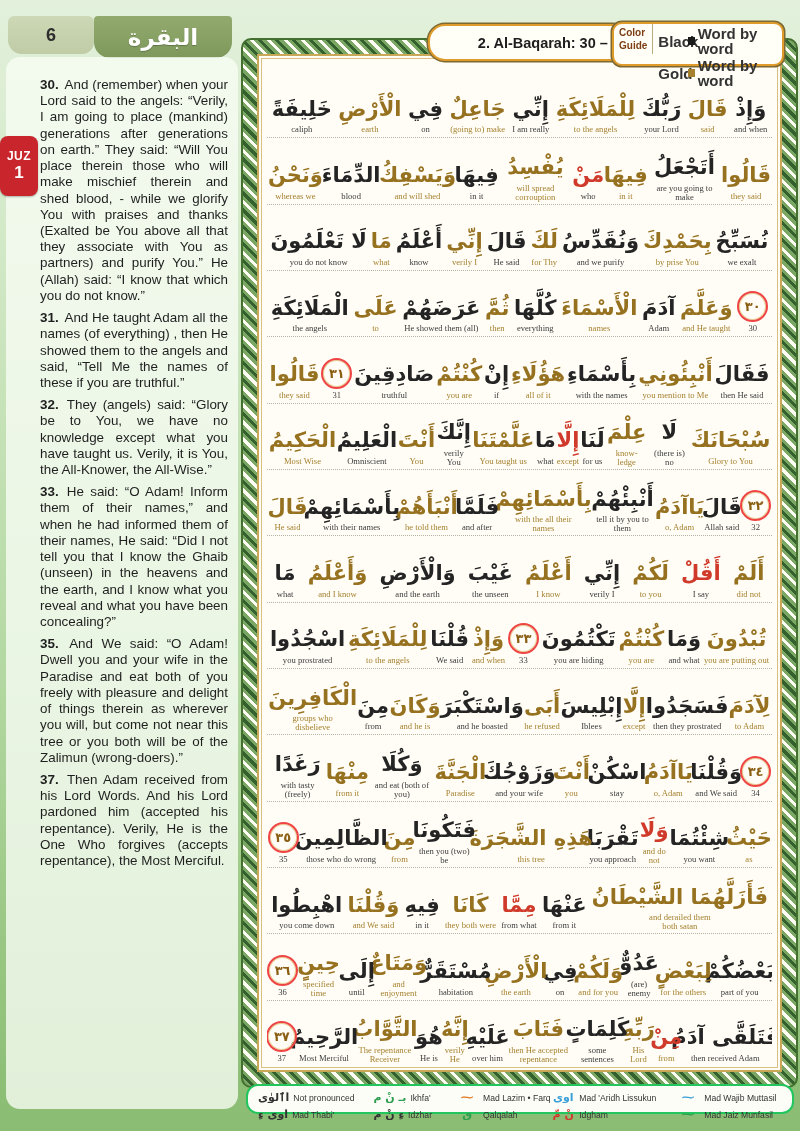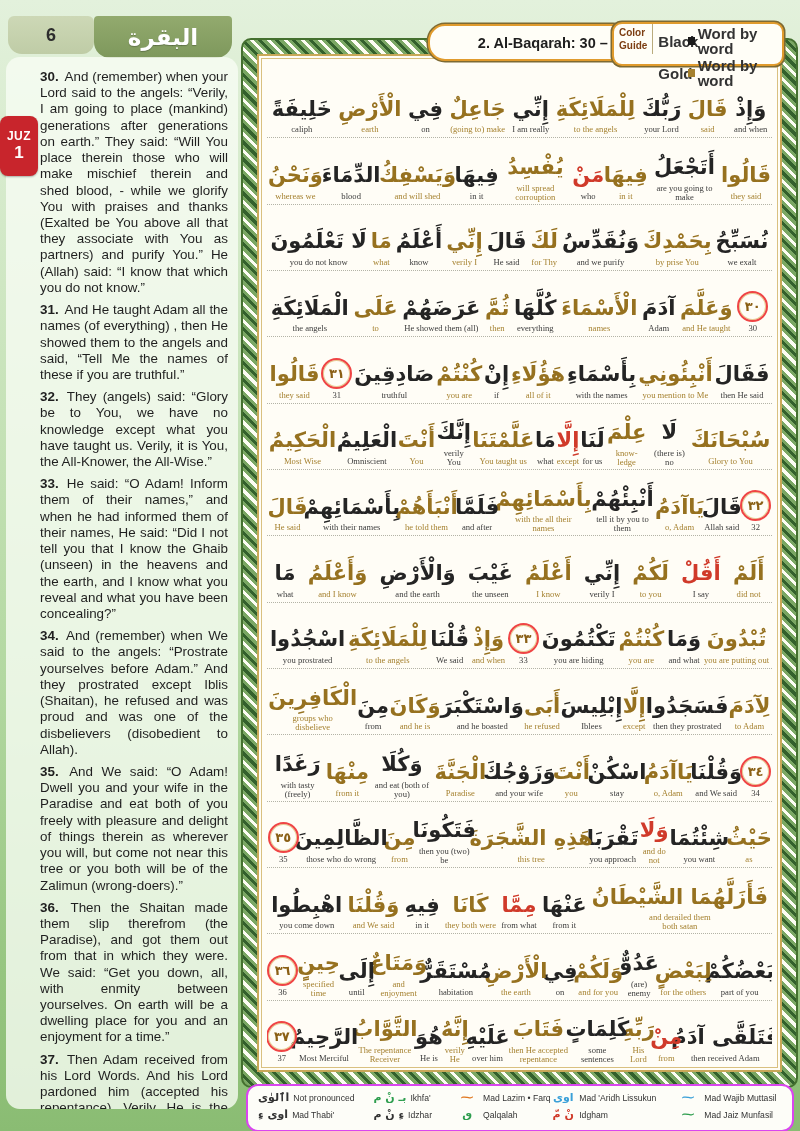--- a/index.html
+++ b/index.html
@@ -24,28 +24,28 @@
     display:flex;align-items:flex-start;font-weight:bold;color:#333;}
   .cg-left{padding:2px 5px;border-right:1.5px solid #b9ab7d;display:flex;flex-direction:column;justify-content:center;
     font-size:10px;line-height:1.3;color:#7c3d12;}
   .cg-right{display:flex;flex-direction:column;justify-content:center;padding:2px 5px;gap:2px;}
   .cg-row{display:flex;align-items:center;gap:3px;font-size:15px;line-height:1;}
   .cg-name{width:27px;}
   .sq{width:8px;height:8px;display:inline-block;}
   .sq-black{background:#1a1a1a;}
   .sq-gold{background:#a5812f;}
   
-  .juz{position:absolute;left:0;top:116px;width:38px;height:60px;background:#c8252c;z-index:5;
+  .juz{position:absolute;left:0;top:136px;width:38px;height:60px;background:#c8252c;z-index:5;
     border-radius:8px;display:flex;flex-direction:column;align-items:center;justify-content:center;
     color:#fff;font-weight:bold;box-shadow:0 1px 2px rgba(0,0,0,.3);}
   .juz .l1{font-size:12px;letter-spacing:.5px;}
   .juz .l2{font-size:17px;}
   
   .sidebar{position:absolute;left:6px;top:57px;width:232px;height:1052px;box-sizing:border-box;
-    background:rgba(248,253,244,.8);border-radius:14px;padding:12px 10px 8px 34px;overflow:hidden;}
+    background:rgba(248,253,244,.8);border-radius:14px;padding:20px 10px 8px 34px;overflow:hidden;}
   .para{margin:0 0 6px 0;font-size:13.4px;line-height:1.21;color:#1f1f1f;text-align:justify;}
   .para b{margin-right:2px;}
   
   .frame{position:absolute;left:241px;top:38px;width:557px;height:1050px;box-sizing:border-box;z-index:1;
     background:repeating-linear-gradient(45deg,#fdfdf4 0 3px,#7aa763 3px 6px,#33602c 6px 9px,#7aa763 9px 12px);
     border:2px solid #44702f;border-radius:10px;}
   .frame-inner{position:absolute;left:14px;top:14px;right:14px;bottom:14px;
     background:#fffdf6;border:2px solid #c9a858;box-shadow:inset 0 0 0 2px #fffdf6, inset 0 0 0 3px #d9c080;}
   .rows{position:absolute;left:8px;right:8px;top:16px;bottom:4px;display:flex;flex-direction:column;}
   .vrow{flex:1 1 0;display:flex;direction:rtl;justify-content:space-between;align-items:flex-end;
@@ -57,22 +57,22 @@
   .ar.g{color:#96711f;}
   .ar.r{color:#d03a2a;}
   .en{font-family:"Liberation Serif",serif;font-size:8.6px;line-height:1.05;text-align:center;direction:ltr;
     max-width:76px;min-height:10px;}
   .en.d{color:#3c3c3c;}
   .en.g{color:#a5812f;}
   .marker{width:27px;height:27px;border-radius:50%;border:2px solid #ef4444;box-shadow:0 0 0 1px #e6cf93 inset;
     display:flex;align-items:center;justify-content:center;color:#8a5f14;
     font-family:"DejaVu Sans",sans-serif;font-size:13px;font-weight:bold;margin-bottom:2px;}
   
-  .legend{position:absolute;left:246px;top:1084px;width:548px;height:48px;box-sizing:border-box;z-index:8;
-    background:#fdfdf8;border:2px solid #d946ef;border-radius:12px;padding:3px 10px;}
+  .legend{position:absolute;left:246px;top:1084px;width:548px;height:30px;box-sizing:border-box;z-index:8;
+    background:#fdfdf8;border:2px solid #22c55e;border-radius:12px;padding:3px 10px;}
   #legend-grid{display:grid;grid-template-columns:1.2fr .85fr 1fr 1.3fr 1.1fr;grid-auto-rows:17px;align-items:center;}
   .lcell{display:flex;align-items:center;gap:4px;font-size:8.6px;color:#333;overflow:hidden;white-space:nowrap;}
   .lg{font-family:"DejaVu Sans",sans-serif;font-size:11px;font-weight:bold;min-width:24px;text-align:center;line-height:1;}
   .lgreen{color:#2e9e4f;}
   .lorange{color:#e07820;}
   .lblue{color:#3aa0d8;}
   .lred{color:#d03a2a;}
   .ldark{color:#333;}
   .wave{display:inline-block;transform:scaleX(1.7);}
 </style>
@@ -110,23 +110,21 @@
 <div class="juz">
   <span class="l1">JUZ</span>
   <span class="l2">1</span>
 </div>
 
 <div class="sidebar" id="paras">
     <p class="para"><b>30. </b>And (remember) when your Lord said to the angels: “Verily, I am going to place (mankind) generations after generations on earth.” They said: “Will You place therein those who will make mischief therein and shed blood, - while we glorify You with praises and thanks (Exalted be You above all that they associate with You as partners) and purify You.” He (Allah) said: “I know that which you do not know.”</p>
     <p class="para"><b>31. </b>And He taught Adam all the names (of everything) , then He showed them to the angels and said, “Tell Me the names of these if you are truthful.”</p>
     <p class="para"><b>32. </b>They (angels) said: “Glory be to You, we have no knowledge except what you have taught us. Verily, it is You, the All-Knower, the All-Wise.”</p>
     <p class="para"><b>33. </b>He said: “O Adam! Inform them of their names,” and when he had informed them of their names, He said: “Did I not tell you that I know the Ghaib (unseen) in the heavens and the earth, and I know what you reveal and what you have been concealing?”</p>
-    <p class="para"><b>34. </b>And (remember) when We said to the angels: “Prostrate yourselves before Adam.” And they prostrated except Iblis (Shaitan), he refused and was proud and was one of the disbelievers (disobedient to Allah).</p>
     <p class="para"><b>35. </b>And We said: “O Adam! Dwell you and your wife in the Paradise and eat both of you freely with pleasure and delight of things therein as wherever you will, but come not near this tree or you both will be of the Zalimun (wrong-doers).”</p>
-    <p class="para"><b>36. </b>Then the Shaitan made them slip therefrom (the Paradise), and got them out from that in which they were. We said: “Get you down, all, with enmity between yourselves. On earth will be a dwelling place for you and an enjoyment for a time.”</p>
     <p class="para"><b>37. </b>Then Adam received from his Lord Words. And his Lord pardoned him (accepted his repentance). Verily, He is the One Who forgives (accepts repentance), the Most Merciful.</p>
   </div>
 
 <div class="frame">
   <div class="frame-inner">
     <div class="rows" id="rows">
         <div class="vrow">
           <div class="cell">
             <div class="ar d">وَإِذْ</div>
             <div class="en d">and when</div>

